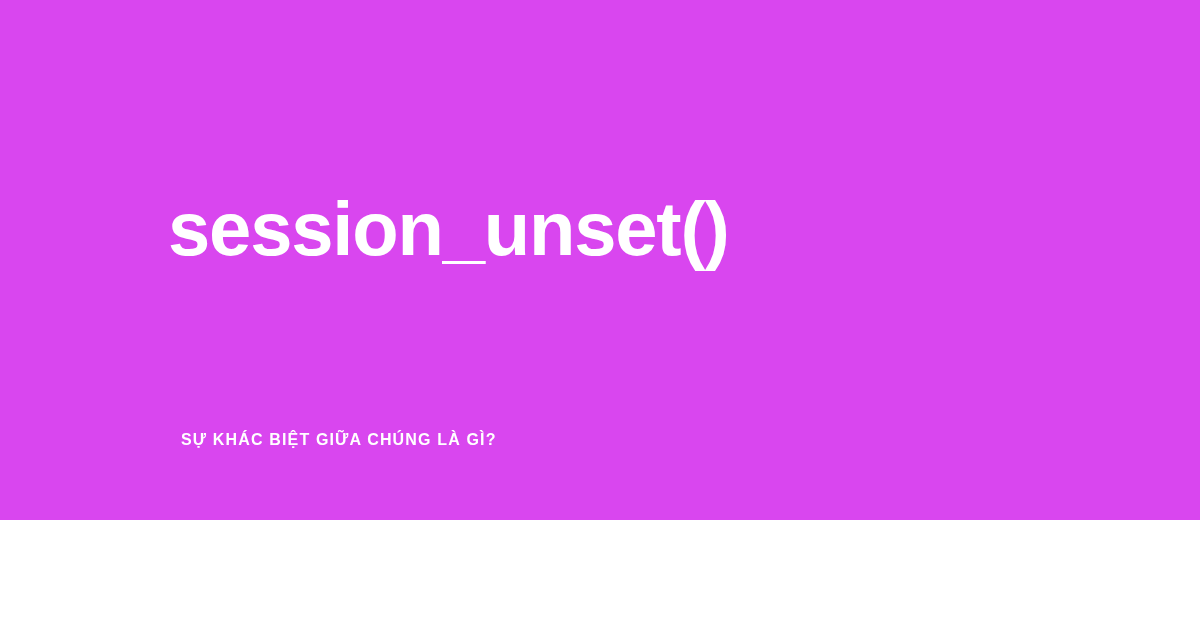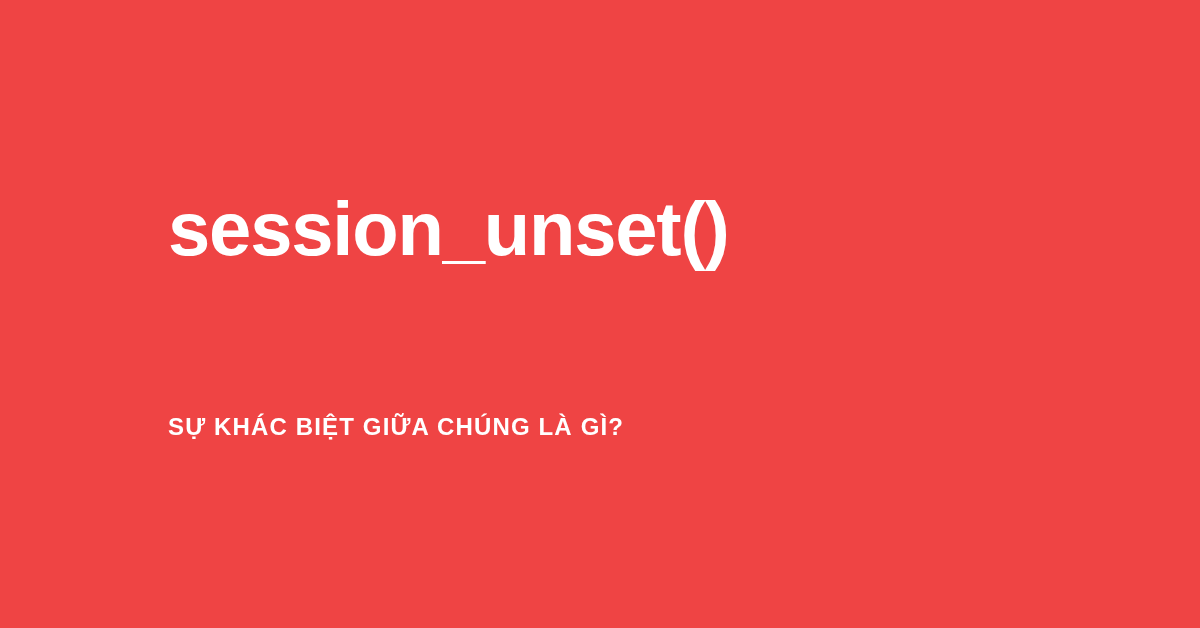--- a/index.html
+++ b/index.html
@@ -11,22 +11,22 @@
     width: 1200px;
     height: 628px;
     overflow: hidden;
     font-family: "Liberation Sans", sans-serif;
   }
 
   .banner {
     position: relative;
     box-sizing: border-box;
     width: 1200px;
-    height: 628px;
-    background: #ef4444;
+    height: 520px;
+    background: #d946ef;
     display: block;
     padding-left: 32px;
   }
 
   .content {
     position: absolute;
     left: 168px;
     top: 186px;
     width: 960px;
   }
@@ -44,26 +44,26 @@
     font-size: 76px;
     line-height: 86px;
     letter-spacing: -1.2px;
     white-space: pre;
     margin: 0;
     padding: 0;
   }
 
   .subtitle {
     display: block;
-    margin: 0;
+    margin: 13px;
     padding: 0;
     color: #ffffff;
     font-family: "Liberation Sans", sans-serif;
     font-weight: 700;
-    font-size: 24px;
+    font-size: 16px;
     line-height: 26px;
     letter-spacing: 1.15px;
     white-space: pre;
     position: absolute;
     left: 0;
     top: 228px;
   }
 </style>
 </head>
 <body>

